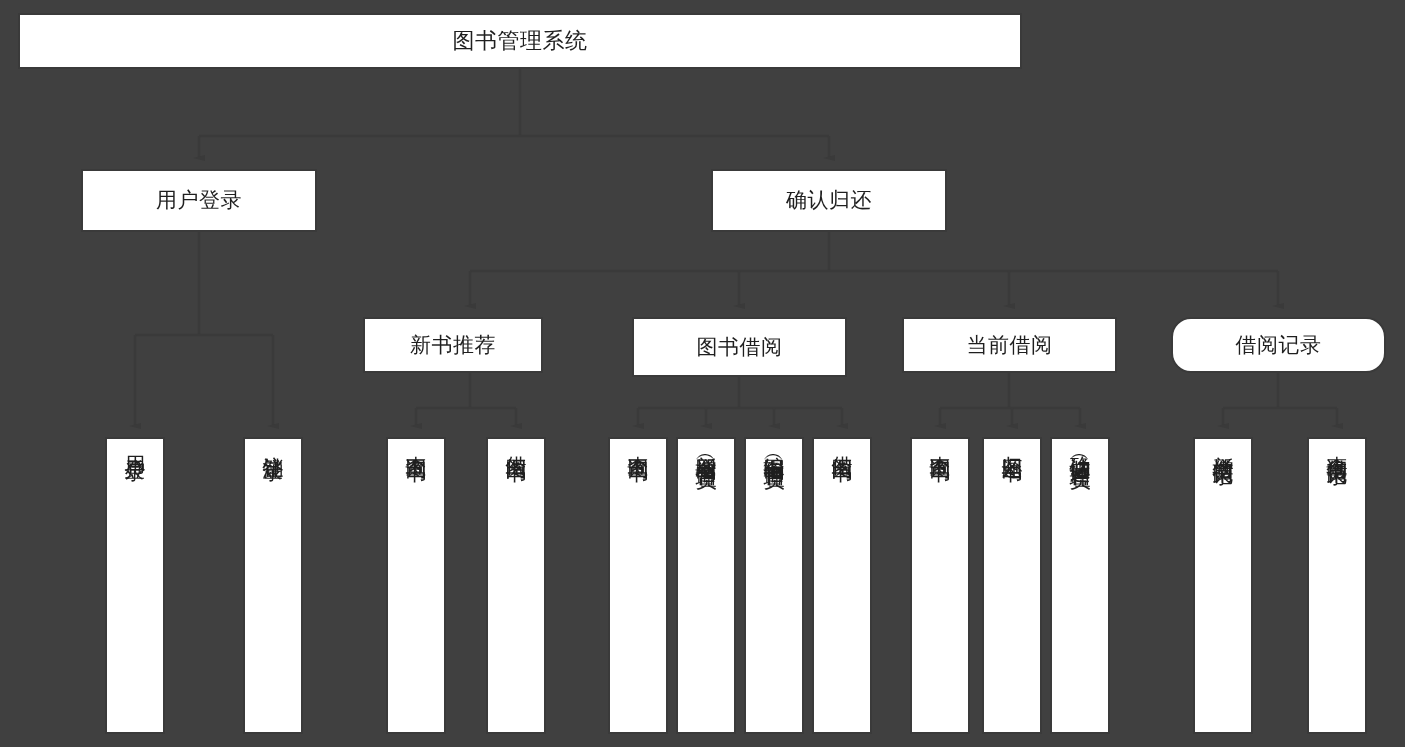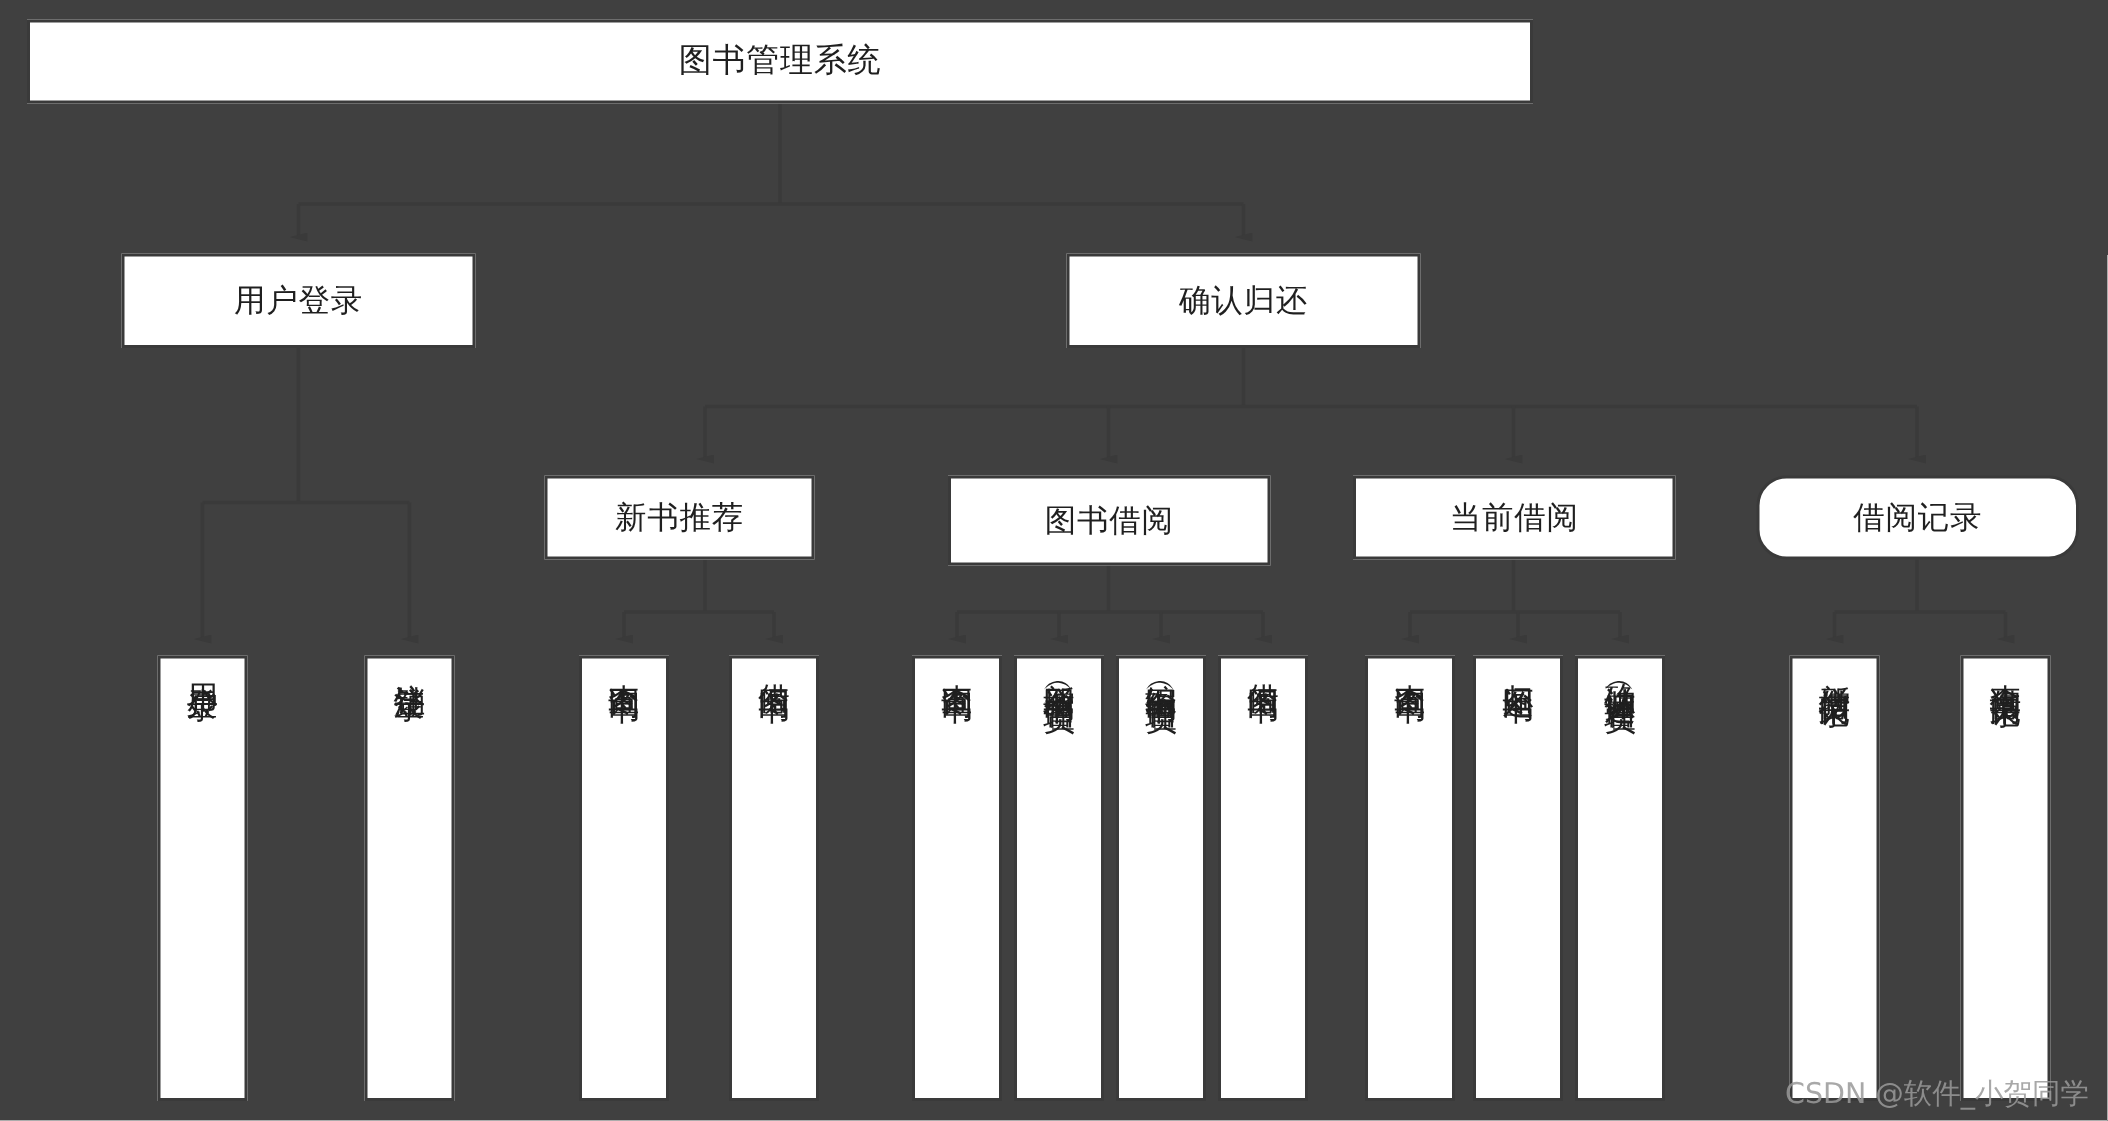--- a/index.html
+++ b/index.html
@@ -178,15 +178,14 @@
         <span class="label">确认归还（管理员）</span>
       </div>
       <div class="node vertical" style="left: 1193px; top: 437px; width: 60px; height: 297px;">
         <span class="label">新增借阅记录</span>
       </div>
       <div class="node vertical" style="left: 1307px; top: 437px; width: 60px; height: 297px;">
         <span class="label">查询借阅记录</span>
       </div>
     </div>
 
-  <div class="watermark" style="left: 1190px; top: 716px;">CSDN @软件_小贺同学</div>
 
 </div>
 
 </body></html>

